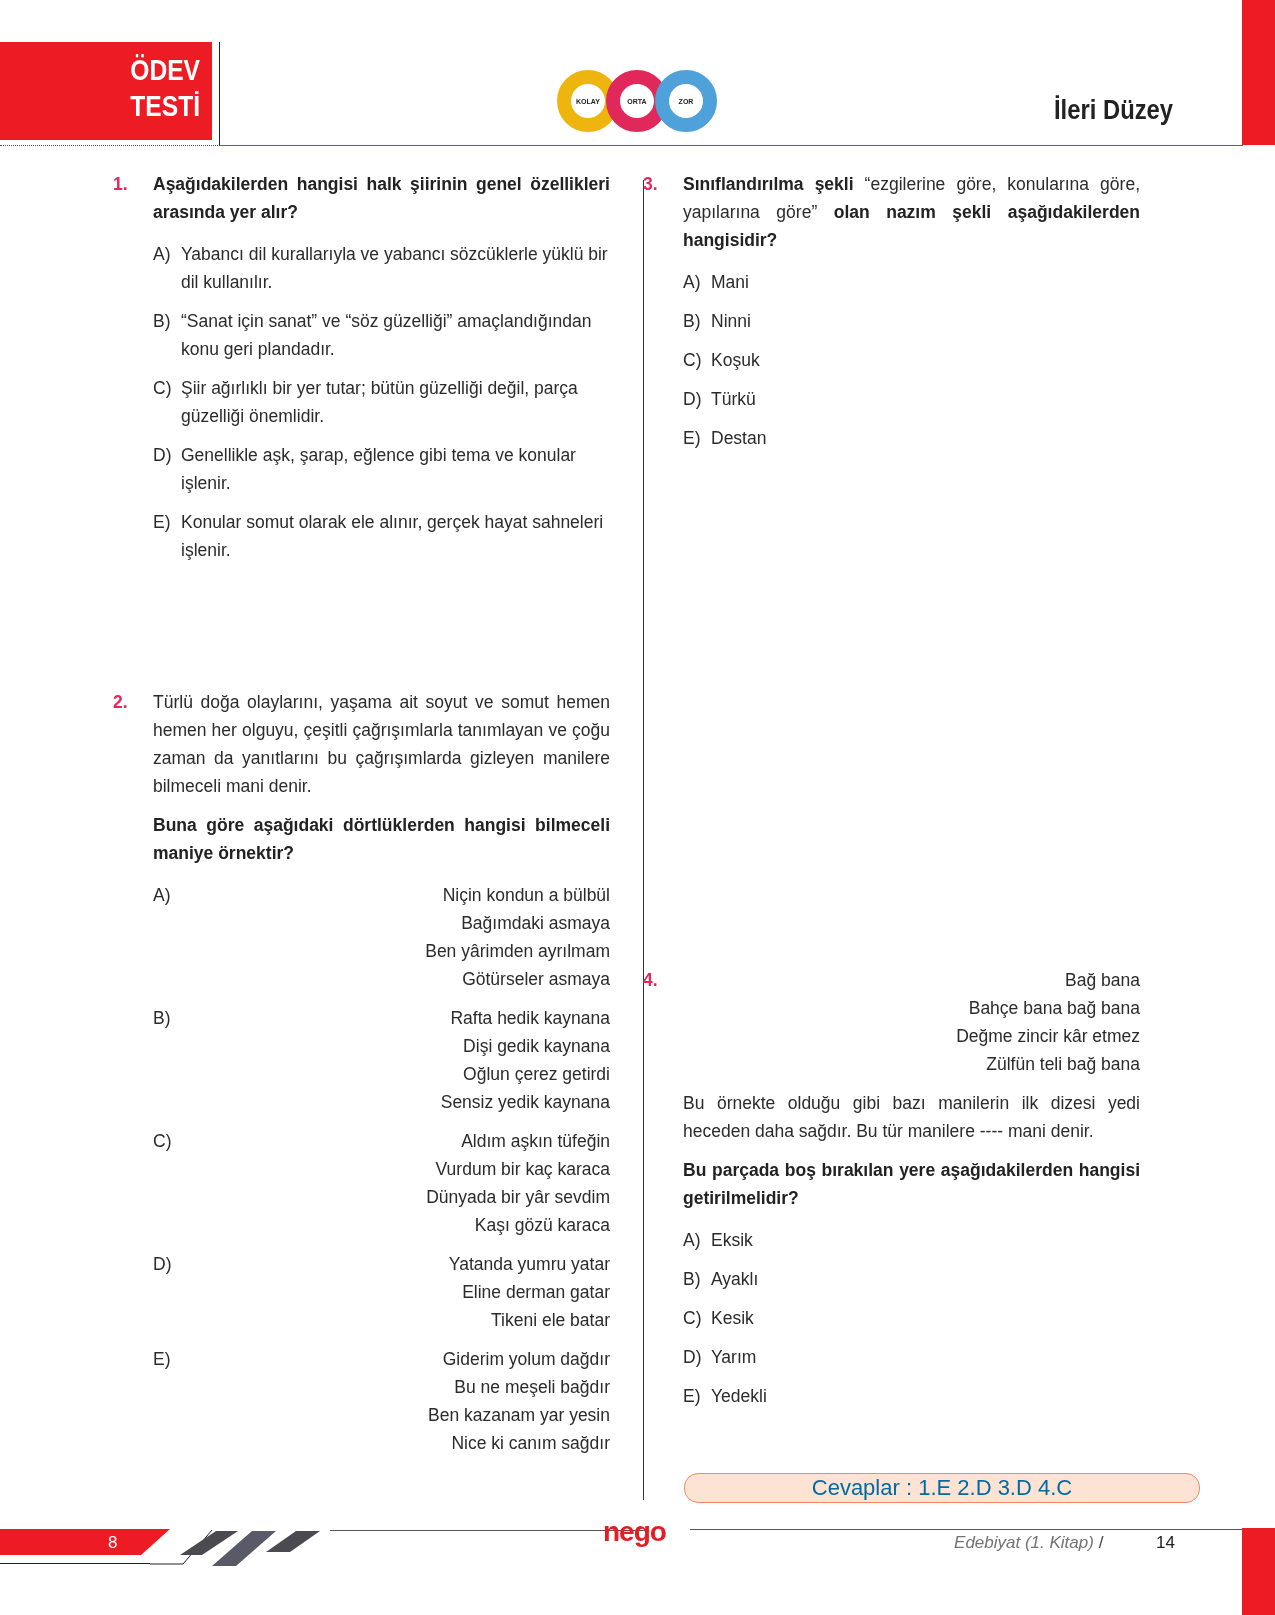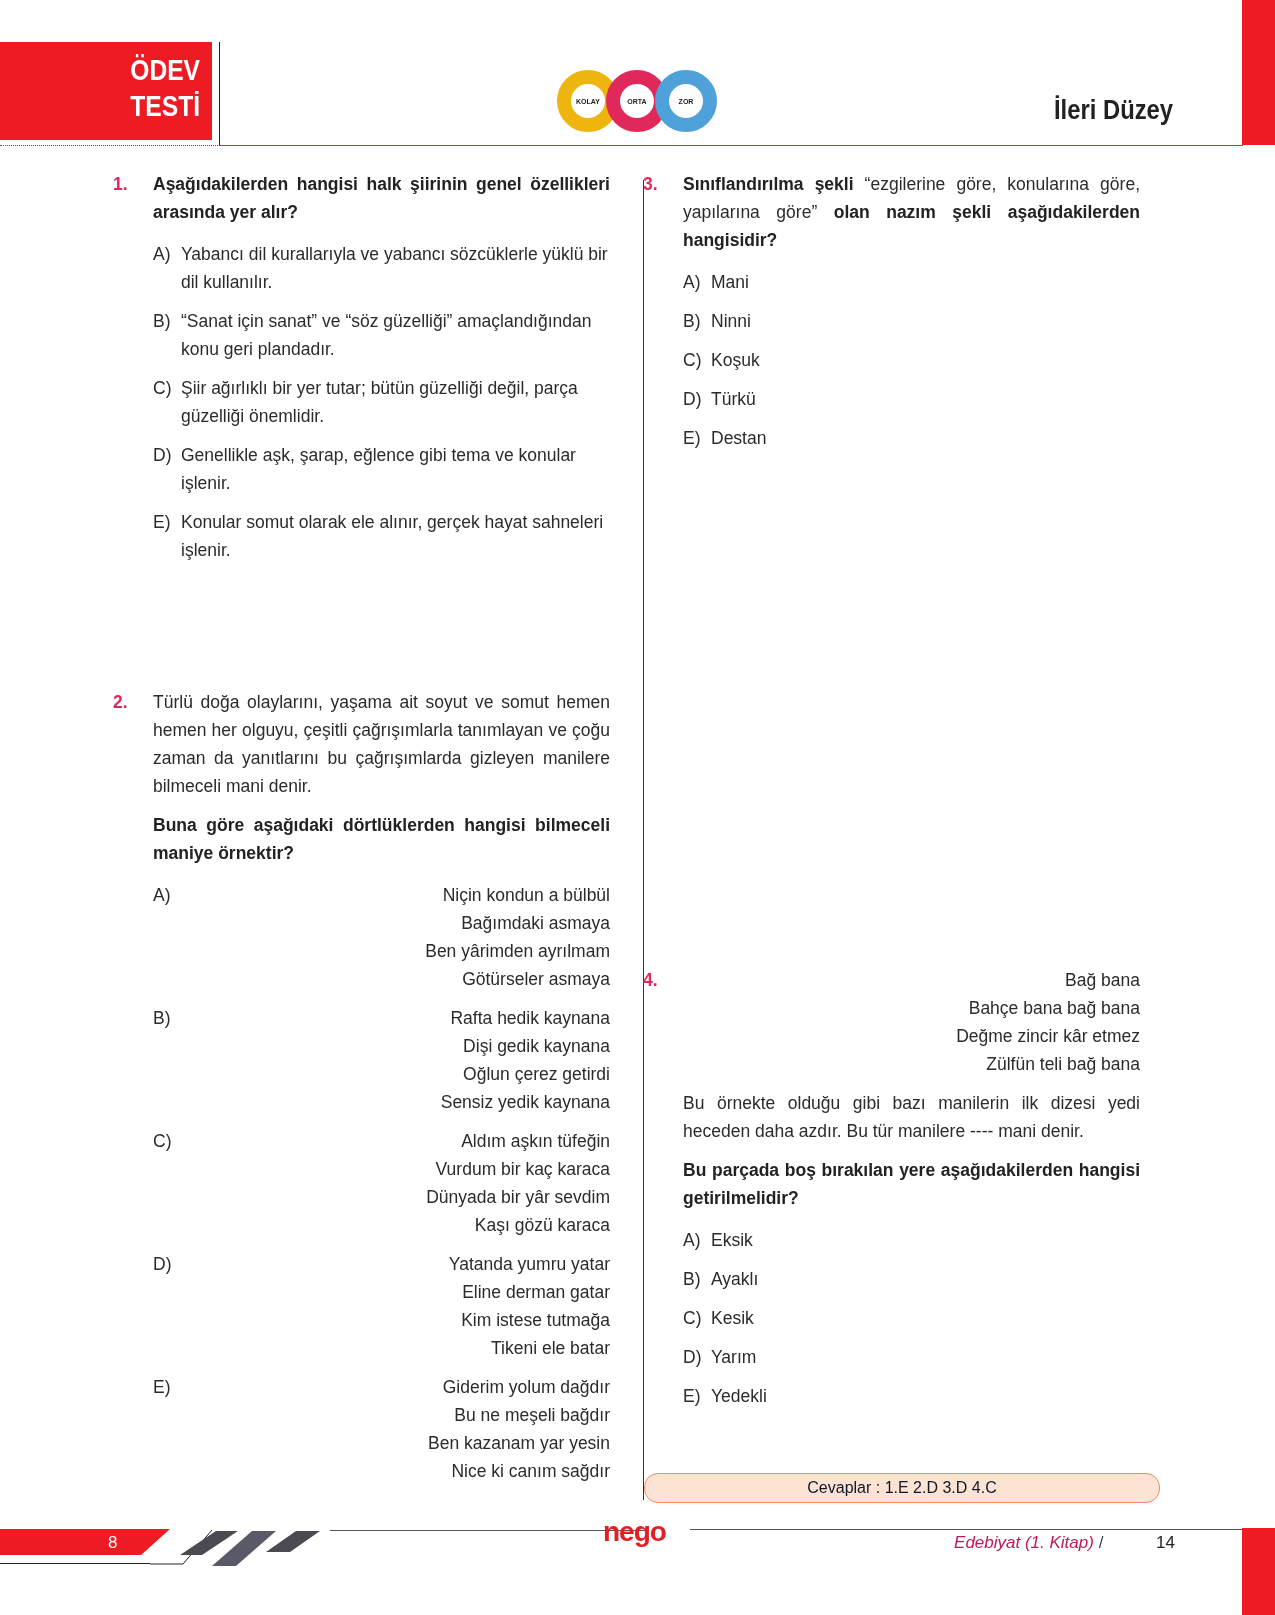--- a/index.html
+++ b/index.html
@@ -43,36 +43,36 @@
     .opts li .txt { flex: 1; }
     .opts.simple li { margin-bottom: 11px; }
     .verse div { line-height: 28px; text-align: right; }
 
     #q1 { left: 113px; top: 170px; width: 497px; }
     #q2 { left: 113px; top: 688px; width: 497px; }
     #q3 { left: 643px; top: 170px; width: 497px; }
     #q3 .q-num { left: 0; }
     #q4 { left: 643px; top: 966px; width: 497px; }
 
-    .answers { position: absolute; left: 644px; top: 1473px; width: 514px; height: 28px;
+    .answers { position: absolute; left: 684px; top: 1473px; width: 514px; height: 28px;
                background: #fde3d3; border: 1.5px solid #f08a6a; border-radius: 14px;
-               text-align: center; font-size: 16px; line-height: 28px; color: #0f172a; }
+               text-align: center; font-size: 22px; line-height: 28px; color: #0369a1; }
 
     
     .footer-line-left { position: absolute; left: 330px; right: 628px; top: 1530px; height: 1px; background: #555; }
     .footer-line-right { position: absolute; left: 690px; right: 33px; top: 1529px; height: 1px; background: #555; }
     .footer-red { position: absolute; left: 0; top: 1529px; width: 170px; height: 26px; background: #ed1c24;
                   clip-path: polygon(0 0, 100% 0, 83% 100%, 0 100%); }
     .page-left-num { position: absolute; left: 108px; top: 1530px; font-size: 17px; color: #fff; line-height: 26px; }
     .footer-underline { position: absolute; left: 0; top: 1563px; width: 150px; height: 1px; background: #222; }
     .stripes { position: absolute; left: 150px; top: 1528px; width: 170px; height: 38px; }
     .brand { position: absolute; left: 603px; top: 1516px; font-size: 28px; font-weight: bold; color: #e31e24;
              font-family: "Liberation Sans", sans-serif; letter-spacing: -1px; }
     .book-title { position: absolute; right: 100px; top: 1531px; font-size: 17px; color: #444; line-height: 24px; }
-    .book-title i { font-style: italic; color: #be185d; }
+    .book-title i { font-style: italic; color: #737373; }
     .book-title b { font-weight: normal; color: #222; margin-left: 48px; }
   </style>
 </head>
 <body>
 
 <div class="red-tab"></div>
 <div class="red-tab-border"></div>
 <div class="odev-title">
   <div>ÖDEV</div>
   <div>TESTİ</div>
@@ -156,21 +156,20 @@
           <div>Vurdum bir kaç karaca</div>
           <div>Dünyada bir yâr sevdim</div>
           <div>Kaşı gözü karaca</div>
         </span>
         </li>
       <li>
           <span class="lbl">D)</span>
         <span class="txt verse">
           <div>Yatanda yumru yatar</div>
           <div>Eline derman gatar</div>
-          <div>Kim istese tutmağa</div>
           <div>Tikeni ele batar</div>
         </span>
         </li>
       <li>
           <span class="lbl">E)</span>
         <span class="txt verse">
           <div>Giderim yolum dağdır</div>
           <div>Bu ne meşeli bağdır</div>
           <div>Ben kazanam yar yesin</div>
           <div>Nice ki canım sağdır</div>
@@ -211,21 +210,21 @@
 
 <div class="q" id="q4">
   <span class="q-num">4.</span>
   <div class="q-body">
     <div class="verse" style="margin-bottom:11px;">
       <div>Bağ bana</div>
       <div>Bahçe bana bağ bana</div>
       <div>Değme zincir kâr etmez</div>
       <div>Zülfün teli bağ bana</div>
     </div>
-    <p>Bu örnekte olduğu gibi bazı manilerin ilk dizesi yedi heceden daha azdır. Bu tür manilere ---- mani denir.</p>
+    <p>Bu örnekte olduğu gibi bazı manilerin ilk dizesi yedi heceden daha sağdır. Bu tür manilere ---- mani denir.</p>
     <p><b>Bu parçada boş bırakılan yere aşağıdakilerden hangisi getirilmelidir?</b></p>
     <ul class="opts simple">
       <li>
           <span class="lbl">A)</span>
           <span class="txt">Eksik</span>
         </li>
       <li>
           <span class="lbl">B)</span>
           <span class="txt">Ayaklı</span>
         </li>

